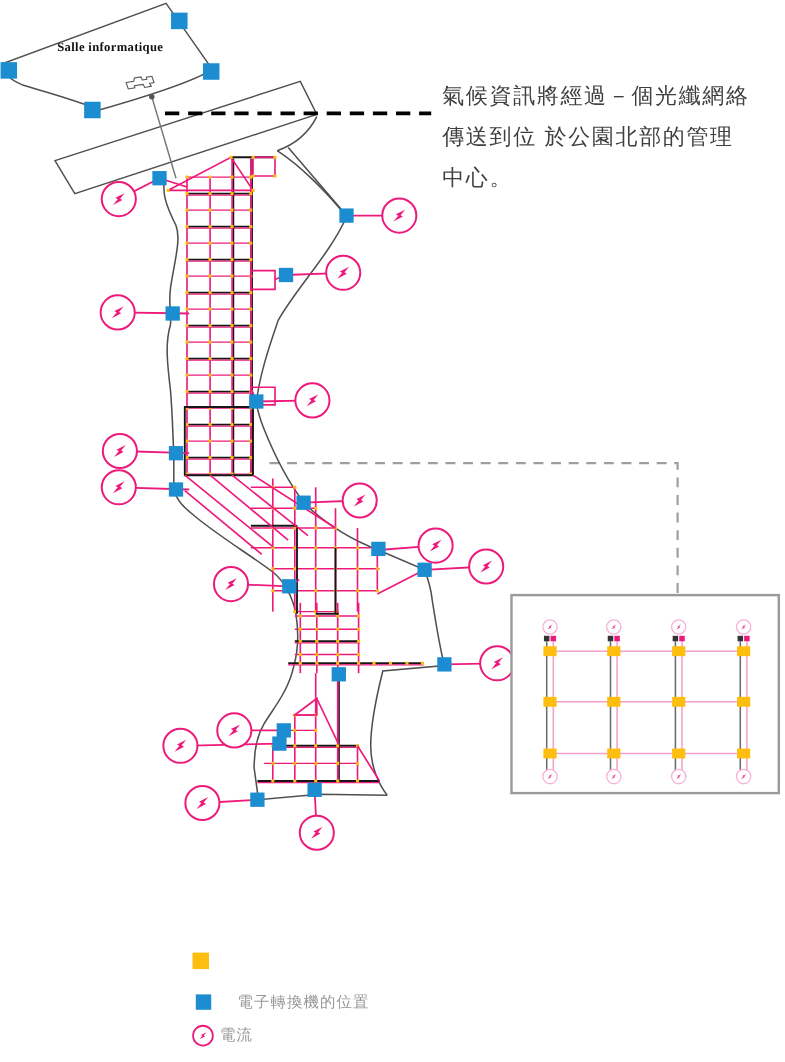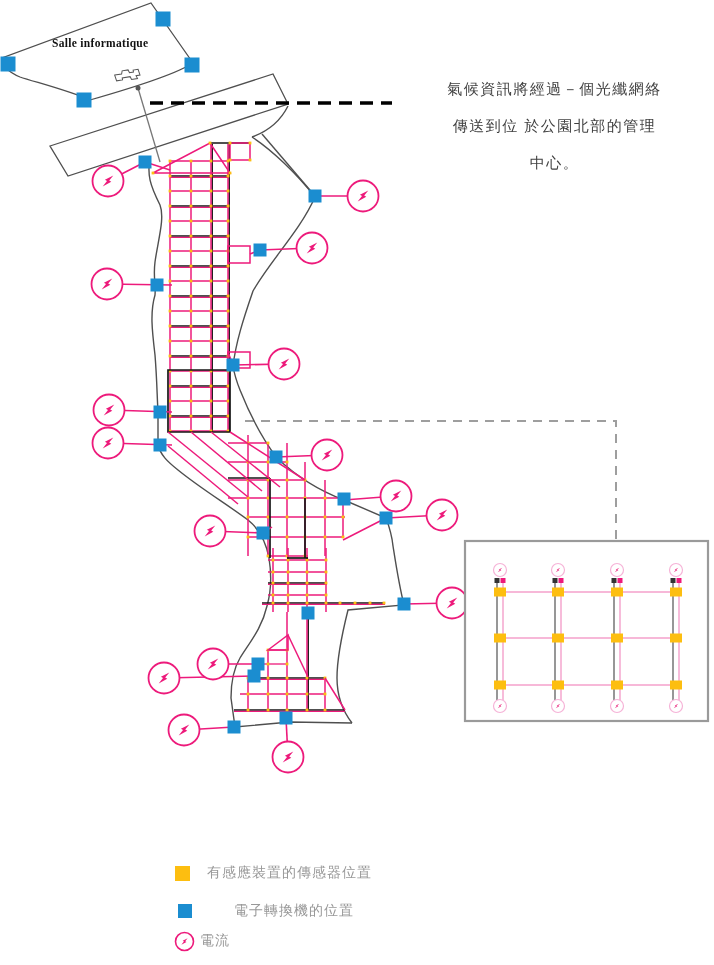--- a/index.html
+++ b/index.html
@@ -2,30 +2,30 @@
 <html><head>
 <meta charset="utf-8">
 <style>
   html,body{margin:0;padding:0;background:#fff;}
   #stage{position:relative;width:714px;height:965px;background:#fff;overflow:hidden;
          font-family:"Liberation Sans",sans-serif;}
   #svgwrap{position:absolute;left:0;top:0;}
   .b-label{position:absolute;left:52px;top:37px;font-family:"Liberation Serif",serif;
            font-weight:bold;font-size:11.5px;color:#111;letter-spacing:0.3px;white-space:nowrap;}
   .note{position:absolute;left:402px;top:70px;width:305px;color:#3f3f3f;
-        font-size:15px;line-height:37px;letter-spacing:1.5px;text-align:center;}
+        font-size:20px;line-height:37px;letter-spacing:1.5px;}
   .legend{position:absolute;left:0;top:0;width:714px;height:965px;pointer-events:none;}
   .lg-row{position:absolute;height:22px;display:flex;align-items:center;}
   .lg-label{color:#989898;font-size:14px;letter-spacing:1px;white-space:nowrap;}
   .sw-line{display:inline-block;width:25px;height:3px;background:#ed1a7b;}
   .sw-yellow{display:inline-block;width:15px;height:15px;background:#fdbe10;}
   .sw-blue{display:inline-block;width:14px;height:14px;background:#1b8dd0;}
   .r1{left:172px;top:821px;} .r1 .lg-label{margin-left:6px;}
   .r2{left:175px;top:862px;} .r2 .lg-label{margin-left:17px;}
-  .r3{left:178px;top:900px;} .r3 .lg-label{margin-left:42px;text-align:center;}
+  .r3{left:178px;top:900px;} .r3 .lg-label{margin-left:24px;text-align:center;}
   .r4{left:174px;top:930px;} .r4 .lg-label{margin-left:5px;}
 </style>
 </head>
 <body>
 
 <div id="stage">
   <div id="svgwrap">
     <svg id="svg" width="714" height="965" viewBox="0 0 714 965">
         <path d="M50,146 L273,74 L288,104 L68,176 Z" fill="none" stroke="#4f4f4f" stroke-width="1.3"></path>
         <path d="M151,3 L193,63 C175,75 125,90 90,100 C70,91 35,82 20,77 C8,72 2,66 2,58 Z" fill="#fff" stroke="#4f4f4f" stroke-width="1.3"></path>
@@ -470,21 +470,20 @@
 
   <div class="note">
     <div>氣候資訊將經過－個光纖網絡</div>
     <div>傳送到位 於公園北部的管理</div>
     <div>中心。</div>
   </div>
 
   <div class="legend">
     <div class="lg-row r2">
       <span class="sw-yellow"></span>
-      <span class="lg-label">有感應裝置的傳感器位置</span>
     </div>
     <div class="lg-row r3">
       <span class="sw-blue"></span>
       <span class="lg-label">電子轉換機的位置</span>
     </div>
     <div class="lg-row r4">
       <svg width="21" height="21" viewBox="-10.5 -10.5 21 21">
         <circle cx="0" cy="0" r="9" fill="#fff" stroke="#ed1a7b" stroke-width="1.6"></circle>
         <path d="M1.8,-7 L-3.1,0.5 L-0.8,0.5 L-1.8,7 L3.1,-0.9 L0.8,-0.9 Z" fill="#ed1a7b" transform="rotate(30) scale(0.62)"></path>
       </svg>

